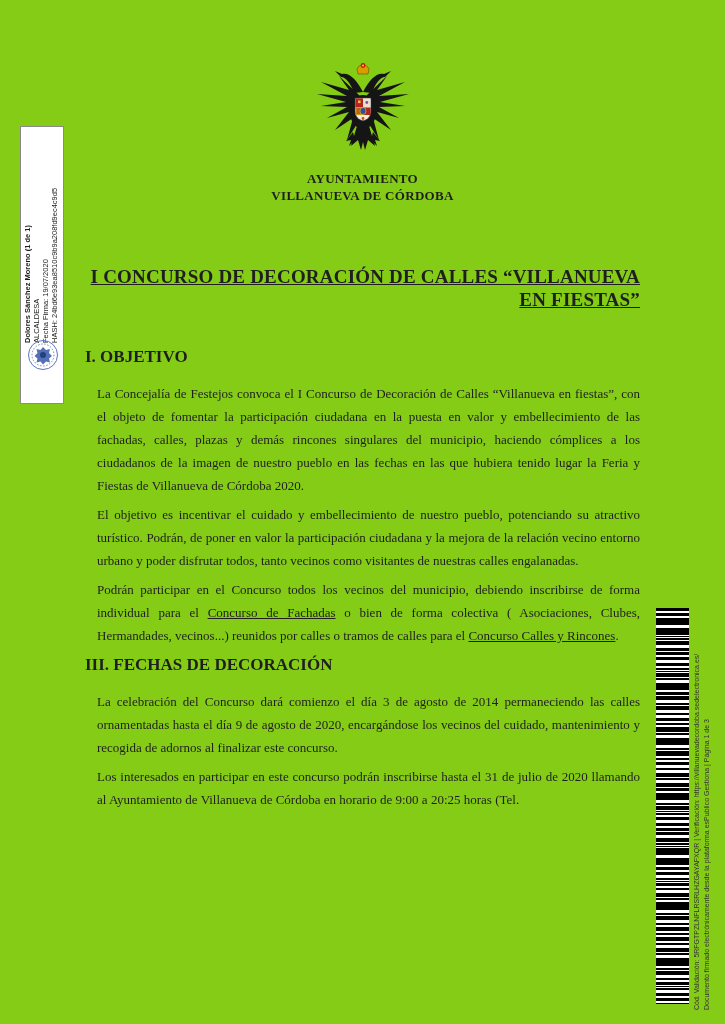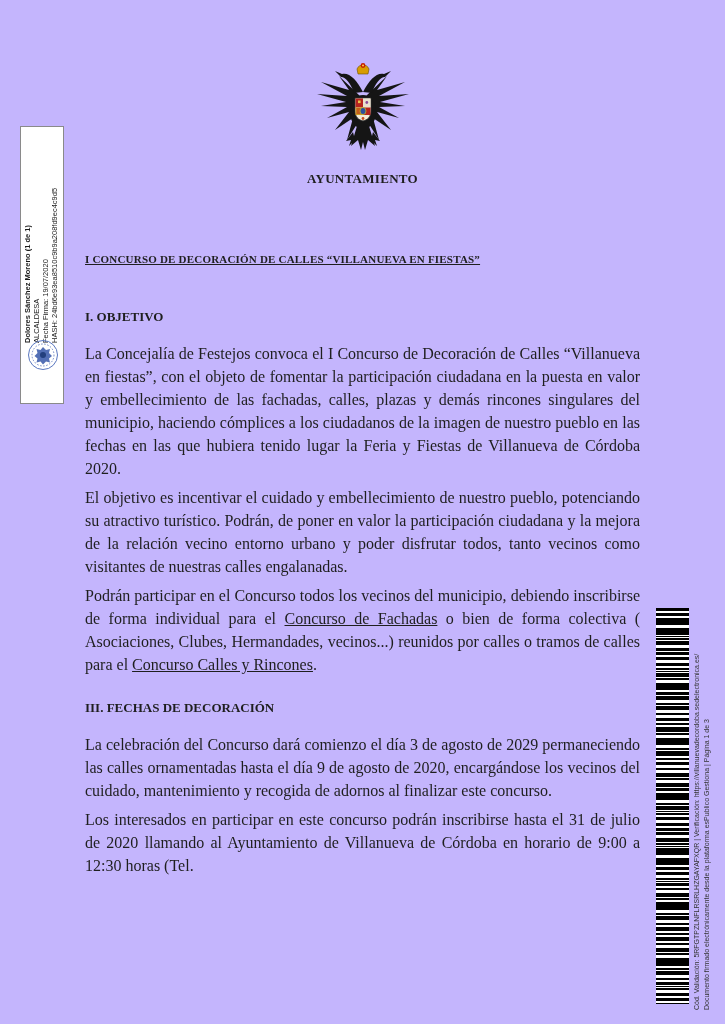--- a/index.html
+++ b/index.html
@@ -2,41 +2,41 @@
 <html><head>
 <meta charset="utf-8">
 <style>
   * { box-sizing: border-box; margin: 0; padding: 0; }
   html, body { background: #e8e8e8; }
   .page {
     position: relative;
     width: 725px;
     height: 1024px;
     margin: 0 auto;
-    background: #c4b5fd;
+    background: #84cc16;
     font-family: "Liberation Serif", serif;
     color: #1f1f1f;
     overflow: hidden;
   }
 
   
   .content { position: absolute; left: 85px; top: 0; width: 555px; }
 
   .doc-header { text-align: center; padding-top: 62px; }
   .emblem { display: inline-block; }
   .org { font-weight: bold; font-size: 13px; line-height: 17px; letter-spacing: .3px; margin-top: 12px; }
 
   .doc-title {
-    font-size: 11px; font-weight: bold; text-decoration: underline;
-    text-align: left; line-height: 23px; letter-spacing: .2px;
+    font-size: 19px; font-weight: bold; text-decoration: underline;
+    text-align: right; line-height: 23px; letter-spacing: .2px;
     margin: 61px 0 34px 0;
   }
 
-  h2.sec-head { font-size: 13px; font-weight: bold; margin: 20px 0 14px 0; line-height: 23px; }
-  p.body-p { font-size: 16px; line-height: 23px; text-align: justify; margin: 0 0 6px 0; }
+  h2.sec-head { font-size: 17px; font-weight: bold; margin: 6px 0 14px 0; line-height: 23px; }
+  p.body-p { font-size: 13px; line-height: 23px; text-align: justify; margin: 0 0 6px 12px; }
   .u { text-decoration: underline; }
 
   
   .sig-box {
     position: absolute; left: 20px; top: 126px; width: 44px; height: 278px;
     border: 1px solid #8a8a8a; background: #fff;
   }
   .sig-rot {
     position: absolute; width: 200px; height: 40px; left: -78px; top: 96px;
     transform: rotate(-90deg);
@@ -106,42 +106,43 @@
         <rect x="42.5" y="45.5" width="7.5" height="7.5" fill="#d09c1f"></rect>
         <rect x="50" y="45.5" width="7.5" height="7.5" fill="#b5231f"></rect>
         <rect x="45" y="38.5" width="2.6" height="2.6" fill="#e8c24a"></rect>
         <circle cx="53.8" cy="40.5" r="1.4" fill="#8a4a9a"></circle>
         <path d="M43.5 47 h5.5 M43.5 49 h5.5 M43.5 51 h5.5" stroke="#b5231f" stroke-width="1"></path>
         <ellipse cx="50" cy="49" rx="3" ry="3.6" fill="#2c4f9e" stroke="#d0c020" stroke-width="0.7"></ellipse>
         <circle cx="50" cy="56.5" r="1.4" fill="#c84a20"></circle>
       </svg>
       <div class="org">
         <div>AYUNTAMIENTO</div>
+        <div>VILLANUEVA DE CÓRDOBA</div>
       </div>
     </header>
 
     <h1 class="doc-title">I CONCURSO DE DECORACIÓN DE CALLES  “VILLANUEVA EN FIESTAS”</h1>
 
     <section>
       <h2 class="sec-head">I. OBJETIVO</h2>
       <p class="body-p">La Concejalía de Festejos convoca el I Concurso de Decoración de Calles “Villanueva en fiestas”,  con el objeto de fomentar la participación ciudadana en la puesta en valor y embellecimiento  de las fachadas, calles, plazas y demás rincones singulares del municipio, haciendo cómplices a los ciudadanos de la imagen de nuestro pueblo en las fechas en las que hubiera tenido lugar la Feria y Fiestas de Villanueva de Córdoba 2020.</p>
       <p class="body-p">El objetivo es incentivar el cuidado y embellecimiento de nuestro pueblo, potenciando su atractivo turístico. Podrán, de poner en valor la participación ciudadana y la mejora de la relación vecino entorno urbano y poder disfrutar todos, tanto vecinos como visitantes de nuestras calles engalanadas.</p>
     </section>
 
     <section>
       <p class="body-p"><span>Podrán participar en el Concurso todos los vecinos del municipio, debiendo inscribirse de forma individual para el </span><span class="u">Concurso de Fachadas</span><span> o bien de forma colectiva ( Asociaciones, Clubes, Hermandades, vecinos...)  reunidos por calles o tramos de calles para el </span><span class="u">Concurso Calles y Rincones</span><span>.</span></p>
     </section>
 
     <section>
       <h2 class="sec-head">III. FECHAS DE DECORACIÓN</h2>
-      <p class="body-p">La celebración del Concurso dará comienzo el día 3 de agosto de 2029 permaneciendo las calles ornamentadas hasta el día 9 de agosto de 2020, encargándose los vecinos del cuidado, mantenimiento y recogida de adornos al finalizar este concurso.</p>
+      <p class="body-p">La celebración del Concurso dará comienzo el día 3 de agosto de 2014 permaneciendo las calles ornamentadas hasta el día 9 de agosto de 2020, encargándose los vecinos del cuidado, mantenimiento y recogida de adornos al finalizar este concurso.</p>
     </section>
 
     <section>
-      <p class="body-p">Los interesados en participar en este concurso podrán inscribirse hasta el 31 de julio de 2020 llamando al Ayuntamiento de Villanueva de Córdoba  en horario de 9:00 a 12:30 horas (Tel.</p>
+      <p class="body-p">Los interesados en participar en este concurso podrán inscribirse hasta el 31 de julio de 2020 llamando al Ayuntamiento de Villanueva de Córdoba  en horario de 9:00 a 20:25 horas (Tel.</p>
     </section>
 
   </div>
 
   <aside class="validation-strip">
     <div class="barcode"></div>
     <div class="val-rot">
       <div>Cód. Validación: 5RFGTPZLNFLRSRLHZGAYAFXQR | Verificación: https://villanuevadecordoba.sedelectronica.es/</div>
       <div>Documento firmado electrónicamente desde la plataforma esPublico Gestiona | Página 1 de 3</div>
     </div>

